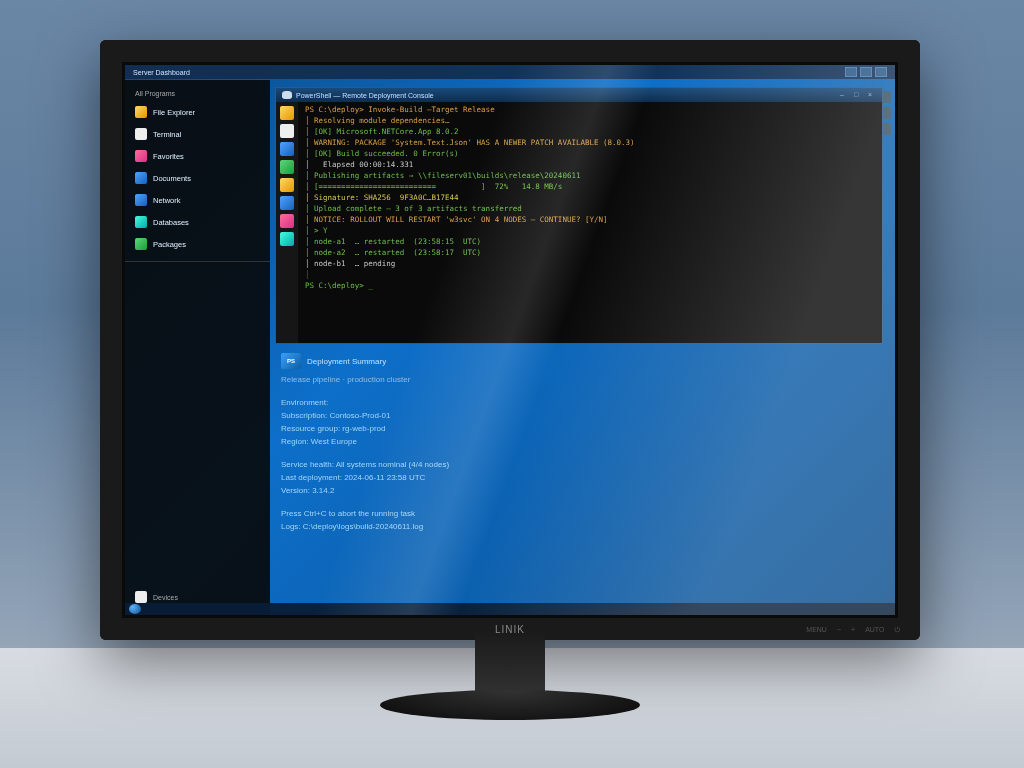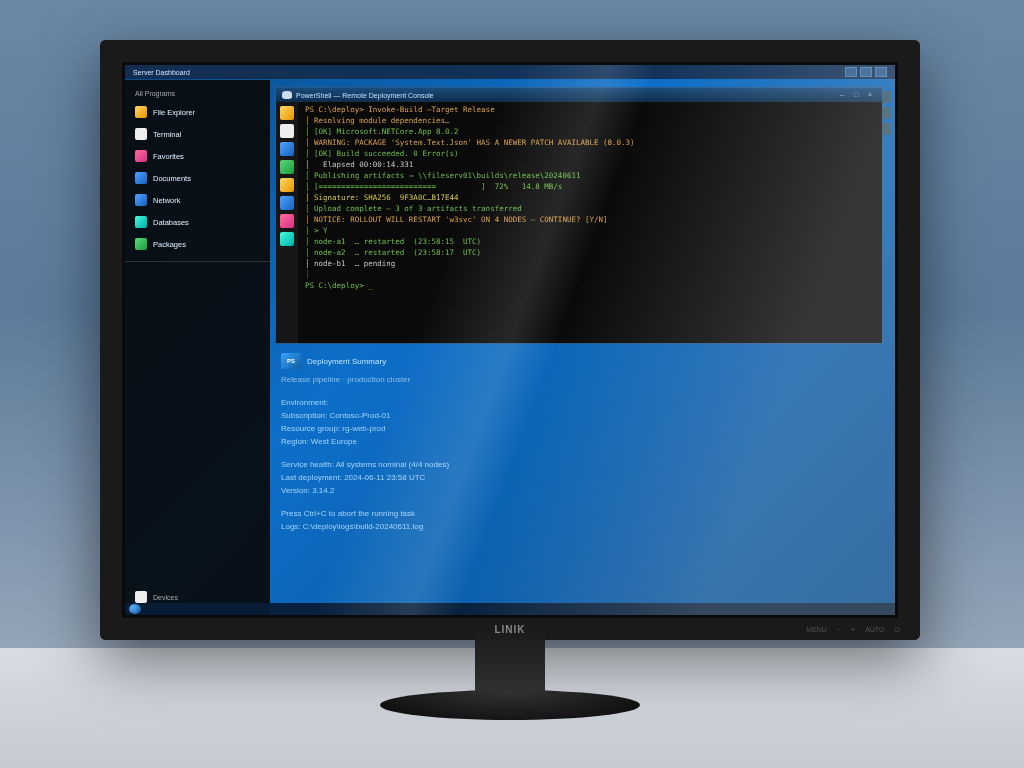--- a/index.html
+++ b/index.html
@@ -1,20 +1,20 @@
 <!DOCTYPE html>
 <html><head>
 <meta charset="utf-8">
 <style>
   html,body{margin:0;padding:0;width:1024px;height:768px;overflow:hidden;font-family:"Segoe UI",Tahoma,sans-serif;}
   body{background:linear-gradient(180deg,#6b87a6 0%,#5c7a9a 40%,#a8b4c2 100%);}
 
   
   .monitor{position:absolute;left:100px;top:40px;width:820px;height:600px;background:#0a0a0a;border-radius:6px;box-shadow:0 20px 60px rgba(0,0,0,0.5),inset 0 0 0 22px #1a1a1a;padding:25px;box-sizing:border-box;}
-  .bezel-logo{position:absolute;left:50%;bottom:5px;transform:translateX(-50%);color:#888;font-size:10px;font-weight:bold;letter-spacing:1px;}
+  .bezel-logo{position:absolute;left:50%;bottom:5px;transform:translateX(-50%);color:#888;font-size:10px;font-weight:normal;letter-spacing:1px;}
   .bezel-buttons{position:absolute;right:20px;bottom:6px;display:flex;gap:10px;}
   .bezel-buttons span{color:#555;font-size:7px;}
   .stand-neck{position:absolute;left:50%;bottom:-60px;transform:translateX(-50%);width:70px;height:70px;background:linear-gradient(180deg,#1a1a1a,#333);}
   .stand-base{position:absolute;left:50%;bottom:-80px;transform:translateX(-50%);width:260px;height:30px;background:radial-gradient(ellipse at center top,#333 0%,#111 80%);border-radius:50%;}
   .desk{position:absolute;left:0;right:0;bottom:0;height:120px;background:linear-gradient(180deg,#d8dce2 0%,#c4cad2 100%);}
 
   
   .screen{position:relative;width:100%;height:100%;background:linear-gradient(135deg,#0a4d8c 0%,#0d6fc9 40%,#0a4d8c 100%);overflow:hidden;font-size:8px;}
   .screen::after{content:"";position:absolute;inset:0;background:linear-gradient(110deg,rgba(255,255,255,0) 40%,rgba(255,255,255,0.12) 50%,rgba(255,255,255,0) 55%,rgba(255,255,255,0.18) 80%);pointer-events:none;}
 

